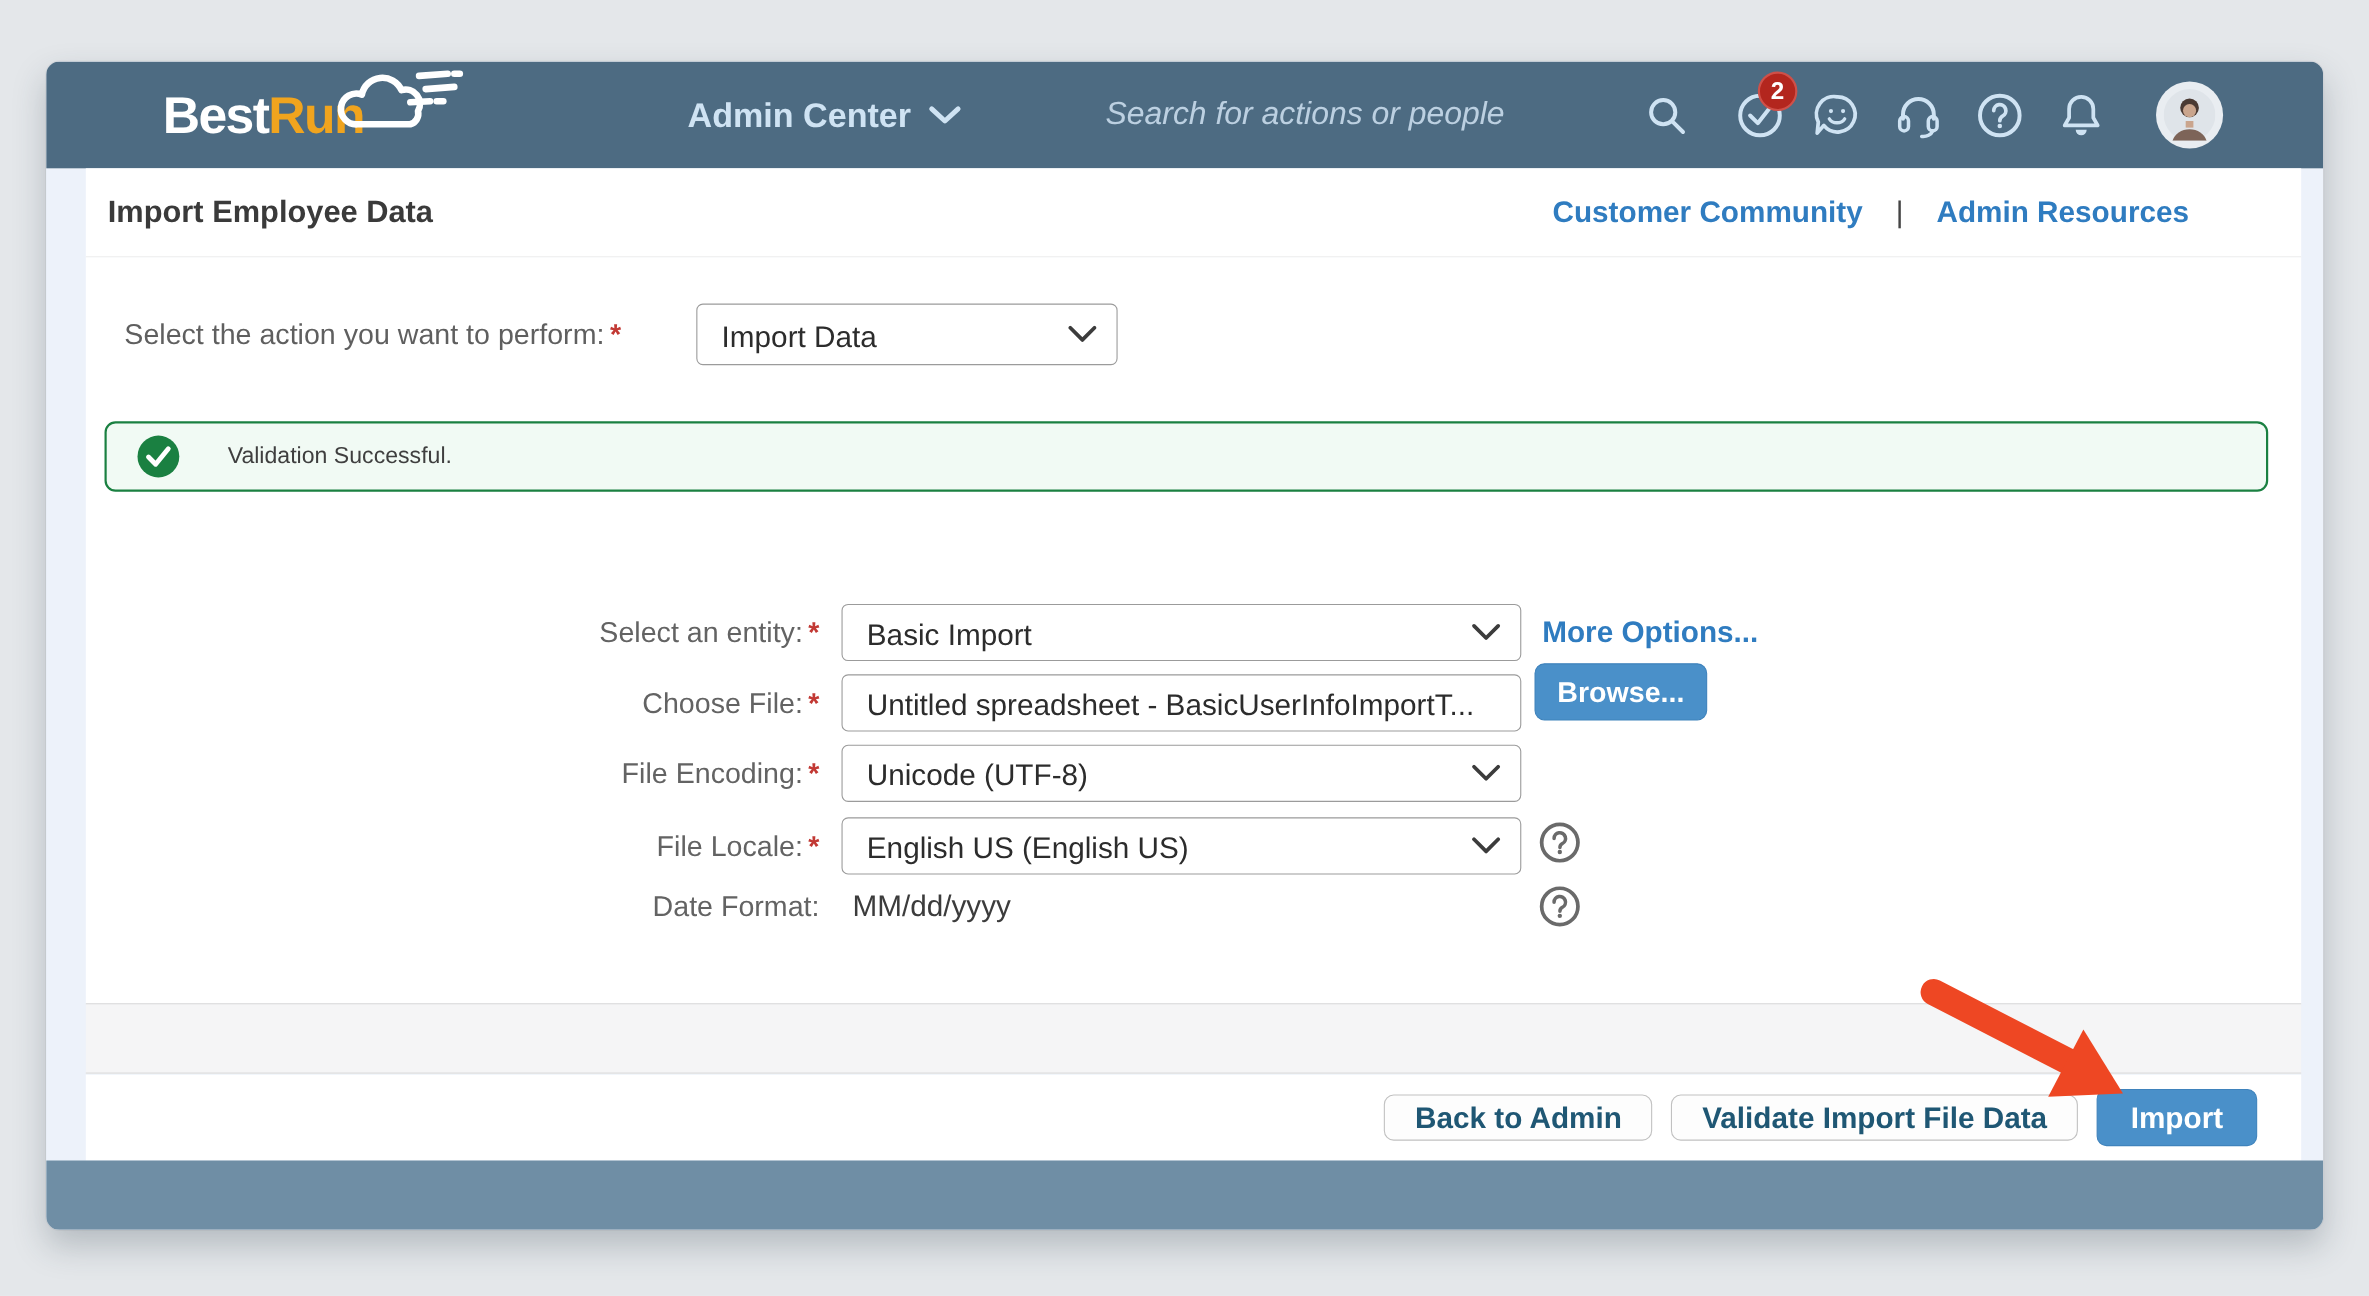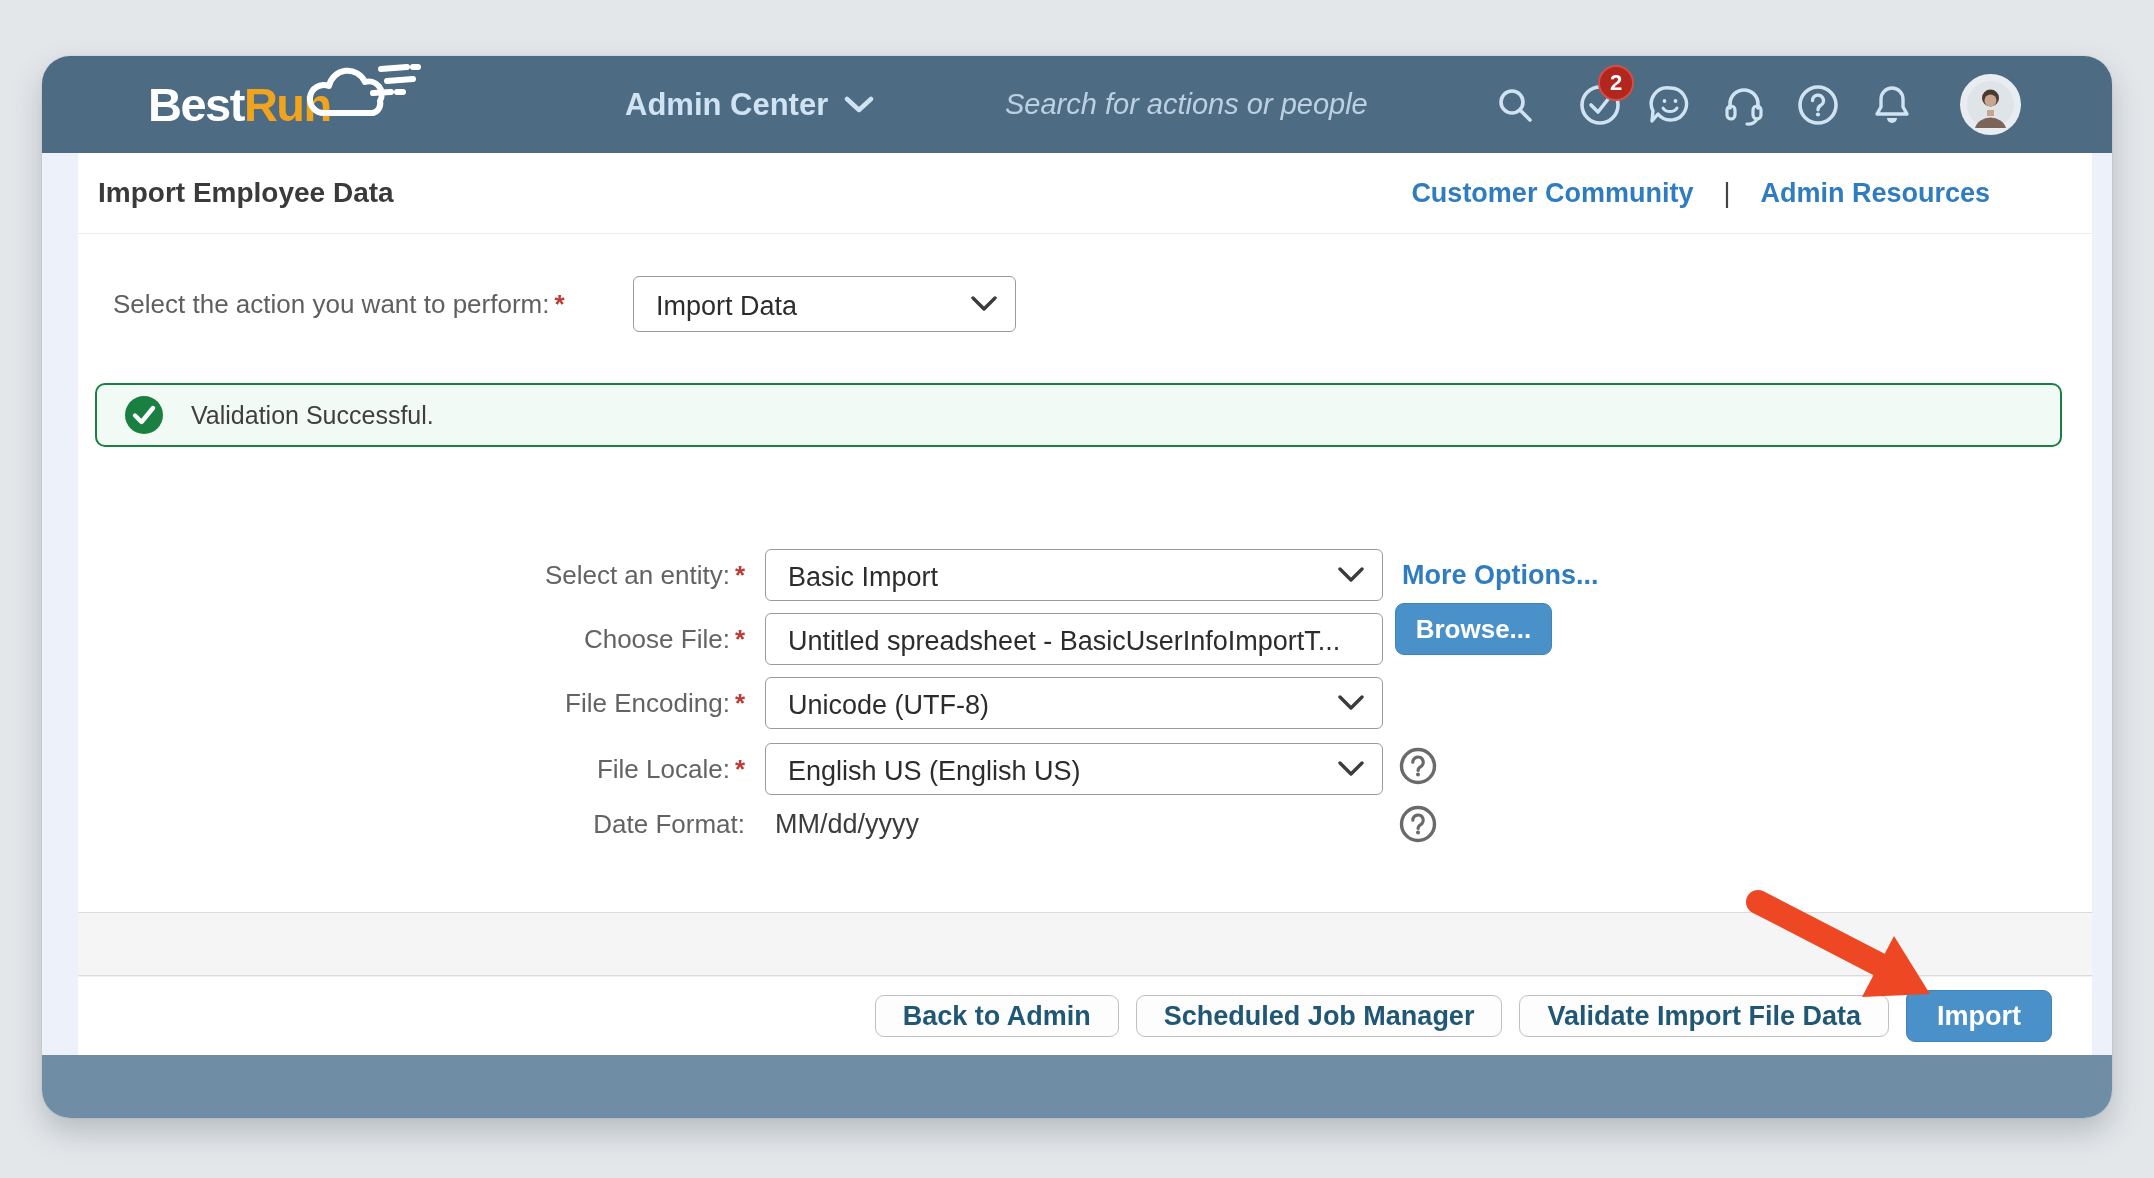--- a/index.html
+++ b/index.html
@@ -5,21 +5,21 @@
   :root{
     --header_bg:#4d6b82; --footer_bg:#6f8ea5; --accent_blue:#4a90c9;
     --link_blue:#2f7cc0; --success_green:#1a8041; --arrow_red:#ee4723;
     --logo_orange:#f0a41e;
   }
   *{box-sizing:border-box;margin:0;padding:0}
   body{font-family:"Liberation Sans","DejaVu Sans",sans-serif;background:#e4e7ea}
   .screen{position:relative;width:2154px;height:1178px;background:#e4e7ea;overflow:hidden}
 
   .window{position:absolute;left:42px;top:56px;width:2070px;height:1062px;
-    background:#edf2fa;border-radius:28px;overflow:hidden;
+    background:#edf2fa;border-radius:12px;overflow:hidden;
     box-shadow:0 14px 30px rgba(45,58,70,.25),0 0 0 1px rgba(0,0,0,.04)}
 
   
   .topbar{position:absolute;left:0;top:0;width:2070px;height:97px;background:var(--header_bg)}
   .logo{position:absolute;left:106px;top:0;height:97px;display:flex;align-items:center;
     font-weight:bold;font-size:47px;letter-spacing:-1.5px;white-space:nowrap}
   .logo-best{color:#fff}
   .logo-run{color:var(--logo_orange)}
   .logo svg{margin-left:-36px;margin-top:-22px}
   .nav{position:absolute;left:583px;top:0;height:97px;display:flex;align-items:center;gap:16px;
@@ -51,21 +51,21 @@
   .selectbox,.filebox{position:absolute;background:#fff;border:1px solid #9b9b9b;border-radius:6px;
     display:flex;align-items:center;padding:4px 52px 0 22px;font-size:27px;color:#2c2c2c;cursor:pointer;
     white-space:nowrap;overflow:hidden}
   .selectbox .chev{position:absolute;right:18px;top:50%;transform:translateY(-50%)}
   .filebox{padding-right:22px}
   .action-label{position:absolute;left:35px;top:42px;height:56px;display:flex;align-items:center}
   .action-select{left:555px;top:42px;width:383px;height:56px}
 
   .banner{position:absolute;left:17px;top:149px;width:1967px;height:64px;background:#f1faf4;
     border:2px solid var(--success_green);border-radius:10px;display:flex;align-items:center;padding:0 26px}
-  .banner-text{font-size:25px;color:#3f3f3f;margin-left:26px}
+  .banner-text{font-size:21px;color:#3f3f3f;margin-left:42px}
 
   .frow-label{position:absolute;width:440px;text-align:right;display:flex;justify-content:flex-end;align-items:center;left:227px;height:52px}
   .f-entity-l{top:315px}.f-file-l{top:379px}.f-enc-l{top:443px}.f-loc-l{top:509px}
   .f-date-l{top:566px;height:48px}
   .f-entity{left:687px;top:315px;width:618px;height:52px}
   .f-file{left:687px;top:379px;width:618px;height:52px}
   .f-enc{left:687px;top:443px;width:618px;height:52px}
   .f-loc{left:687px;top:509px;width:618px;height:52px}
   .date-value{position:absolute;left:697px;top:566px;height:48px;display:flex;align-items:center;
     font-size:27px;color:#3c3c3c}
@@ -278,21 +278,20 @@
           <path d="M14.8 16.2 a5.2 5.2 0 1 1 7.6 4.6 c-1.8 1 -2.3 2 -2.3 3.7" fill="none" stroke="#6a6a6a" stroke-width="3.2" stroke-linecap="round"></path>
           <circle cx="20" cy="28.6" r="2" fill="#6a6a6a"></circle>
         </svg>
       </div>
     </div>
 
     <div class="strip"></div>
 
     <div class="btnbar">
       <div class="ghost-btn">Back to Admin</div>
-      <div class="ghost-btn">Scheduled Job Manager</div>
       <div class="ghost-btn">Validate Import File Data</div>
       <div class="import-btn">Import</div>
     </div>
 
     <footer class="bottombar"></footer>
   </div>
 
   <svg class="arrow-overlay">
     <line x1="1758" y1="902" x2="1882" y2="966" stroke="var(--arrow_red)" stroke-width="24" stroke-linecap="round"></line>
     <polygon points="1930,994 1862,997 1894,936" fill="var(--arrow_red)"></polygon>

